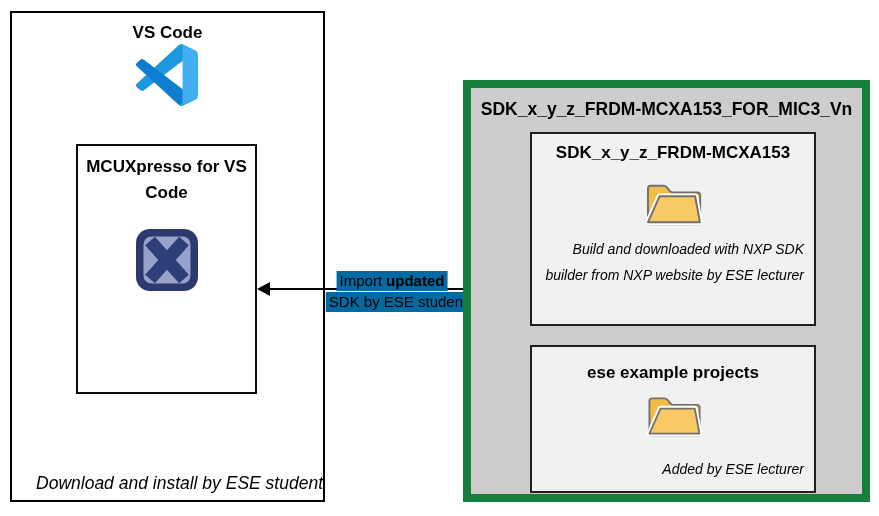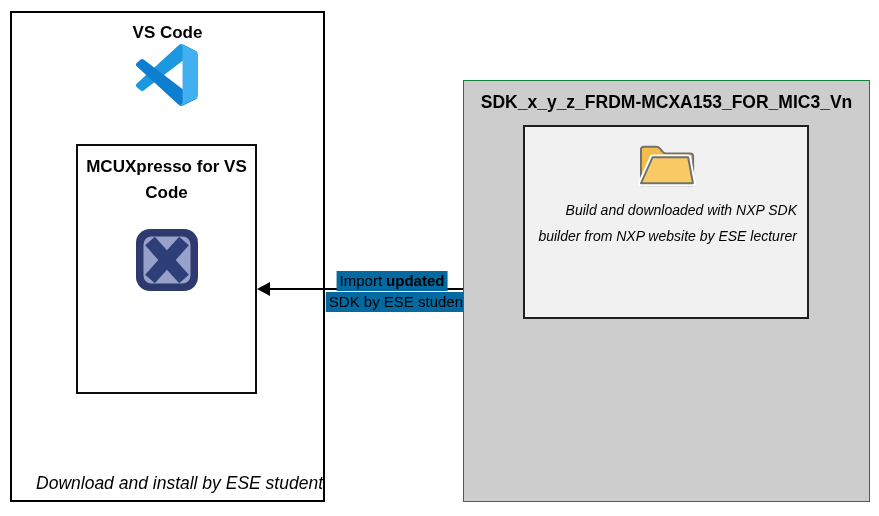--- a/index.html
+++ b/index.html
@@ -39,21 +39,21 @@
   .arrow-label{
     position:absolute;background:#0369a1;font-size:15px;line-height:20px;
     padding:0 3px;white-space:nowrap;transform:translateX(-50%);
   }
   .arrow-label .pre{margin-right:4px;}
   .arrow-label.l1{left:392px;top:271px;}
   .arrow-label.l2{left:398px;top:292px;}
   
   .gray-box{
     position:absolute;left:463px;top:80px;width:407px;height:422px;
-    background:#cdcdcd;border:1px solid #15803d;box-sizing:border-box;
+    background:#cdcdcd;border:8px solid #15803d;box-sizing:border-box;
   }
   .gray-title{
     font-weight:bold;font-size:17.5px;line-height:20px;text-align:center;
     padding-top:11px;white-space:nowrap;
   }
   .inner-box{
     position:absolute;left:59px;width:286px;
     background:#f1f1f1;border:2px solid #1f1f1f;box-sizing:border-box;text-align:center;
   }
   .inner-box.first{top:44px;height:194px;}
@@ -95,25 +95,37 @@
 
   <div class="arrow-line"></div>
   <div class="arrow-head"></div>
   <div class="arrow-label l1"><span class="pre">Import</span><b>updated</b></div>
   <div class="arrow-label l2">SDK by ESE student</div>
 
   <div class="gray-box">
     <div class="gray-title">SDK_x_y_z_FRDM-MCXA153_FOR_MIC3_Vn</div>
 
     <div class="inner-box first">
+      <div class="box-title">SDK_x_y_z_FRDM-MCXA153</div>
 
       <svg class="folder-icon" width="66" height="52" viewBox="0 0 68 54" aria-hidden="true">
         <path d="M8 48 V11 q0-3 3-3 h13 q2.2 0 3.6 1.7 l3 3.6 q1.4 1.7 3.6 1.7 h25 q3 0 3 3 V48 z" fill="#f2bc4a" stroke="#707070" stroke-width="2" stroke-linejoin="round"></path>
         <path d="M20 19 H57 L62 46 H8 Z" fill="none" stroke="#ffffff" stroke-width="6" stroke-linejoin="round"></path>
         <path d="M20 19 H57 L62 46 H8 Z" fill="#f9ca64" stroke="#707070" stroke-width="2" stroke-linejoin="round"></path>
       </svg>
 
       <div class="desc">Build and downloaded with NXP SDK builder from NXP website by ESE lecturer</div>
     </div>
 
+    <div class="inner-box second">
+      <div class="box-title">ese example projects</div>
+
+      <svg class="folder-icon" width="63" height="50" viewBox="0 0 68 54" aria-hidden="true">
+        <path d="M8 48 V11 q0-3 3-3 h13 q2.2 0 3.6 1.7 l3 3.6 q1.4 1.7 3.6 1.7 h25 q3 0 3 3 V48 z" fill="#f2bc4a" stroke="#707070" stroke-width="2" stroke-linejoin="round"></path>
+        <path d="M20 19 H57 L62 46 H8 Z" fill="none" stroke="#ffffff" stroke-width="6" stroke-linejoin="round"></path>
+        <path d="M20 19 H57 L62 46 H8 Z" fill="#f9ca64" stroke="#707070" stroke-width="2" stroke-linejoin="round"></path>
+      </svg>
+
+      <div class="desc">Added by ESE lecturer</div>
+    </div>
   </div>
 
 </div>
 
 </body></html>

